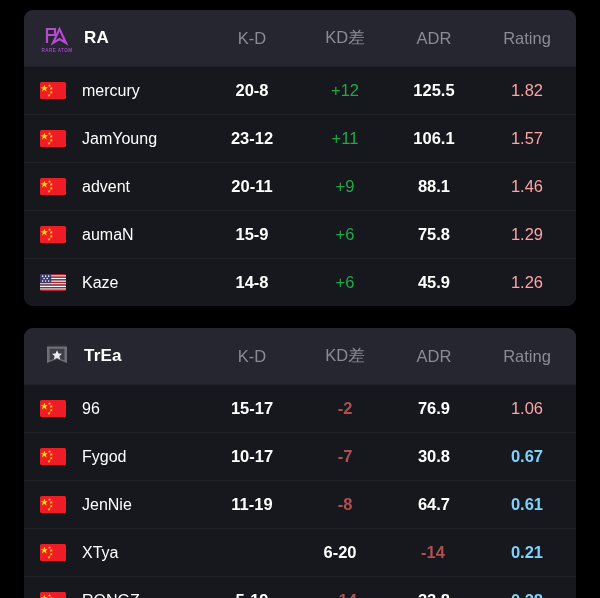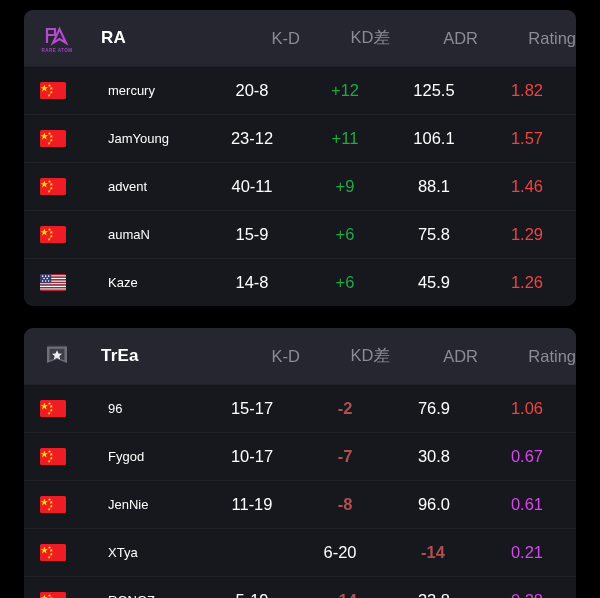--- a/index.html
+++ b/index.html
@@ -49,28 +49,27 @@
   }
   .team-logo svg { display:block; }
 
   .team-name {
     color: #ffffff;
     font-size: 17px;
     font-weight: bold;
     letter-spacing: .2px;
     flex: 1 1 auto;
     white-space: nowrap;
-    margin-left: 17px;
   }
 
   .col-head {
     color: #8b8b97;
     font-size: 16.5px;
     font-weight: normal;
-    text-align: right;
+    text-align: center;
     white-space: nowrap;
   }
 
   
   .player-row {
     display: flex;
     align-items: center;
     height: 48px;
     background: #17171e;
     border-top: 1px solid #202028;
@@ -85,46 +84,45 @@
     margin-right: 16px;
     border-radius: 1.5px;
     overflow: hidden;
     position: relative;
     display: block;
   }
   .flag svg { display:block; width:100%; height:100%; }
 
   .player-name {
     color: #ffffff;
-    font-size: 13px;
+    font-size: 16px;
     flex: 1 1 auto;
     white-space: nowrap;
     overflow: hidden;
     text-overflow: ellipsis;
-    margin-left: 26px;
   }
 
   .cell {
     font-size: 16.5px;
     text-align: center;
     white-space: nowrap;
-    font-weight: normal;
+    font-weight: bold;
   }
 
   
   .c-kd     { width: 96px;  flex: 0 0 96px; }
   .c-kddiff { width: 90px;  flex: 0 0 90px; }
   .c-adr    { width: 88px;  flex: 0 0 88px; }
   .c-rating { width: 98px;  flex: 0 0 98px; }
 
   .val-white { color: #ffffff; }
   .pos { color: #1eab45; font-weight: normal; }
   .neg { color: #b0504f; font-weight: bold; }
-  .rating-pos { color: #ef4444; font-weight: normal; }
-  .rating-neg { color: #d946ef; font-weight: normal; }
+  .rating-pos { color: #fca5a5; font-weight: normal; }
+  .rating-neg { color: #7dd3fc; font-weight: bold; }
 </style>
 </head>
 <body>
 
 <div class="scoreboard" id="root">
     <div class="team-card">
       <div class="team-header">
         <div class="team-logo">
           <svg width="34" height="34" viewBox="0 0 34 34">
             <g fill="none" stroke="#b44ad0" stroke-width="2.2" stroke-linejoin="miter">
@@ -179,21 +177,21 @@
           <svg viewBox="0 0 30 20" preserveAspectRatio="none">
             <rect width="30" height="20" fill="#ee1c25"></rect>
             <polygon fill="#ffde00" points="5,3 6.1,6.1 9.3,6.1 6.7,8 7.7,11.1 5,9.2 2.3,11.1 3.3,8 0.7,6.1 3.9,6.1"></polygon>
             <polygon fill="#ffde00" points="11,2 11.5,3.4 13,3.4 11.8,4.3 12.2,5.7 11,4.9 9.8,5.7 10.2,4.3 9,3.4 10.5,3.4"></polygon>
             <polygon fill="#ffde00" points="13,5.5 13.5,6.9 15,6.9 13.8,7.8 14.2,9.2 13,8.4 11.8,9.2 12.2,7.8 11,6.9 12.5,6.9"></polygon>
             <polygon fill="#ffde00" points="13,10 13.5,11.4 15,11.4 13.8,12.3 14.2,13.7 13,12.9 11.8,13.7 12.2,12.3 11,11.4 12.5,11.4"></polygon>
             <polygon fill="#ffde00" points="10.5,13.5 11,14.9 12.5,14.9 11.3,15.8 11.7,17.2 10.5,16.4 9.3,17.2 9.7,15.8 8.5,14.9 10,14.9"></polygon>
           </svg>
         </span>
         <div class="player-name">advent</div>
-        <div class="cell c-kd val-white">40-11</div>
+        <div class="cell c-kd val-white">20-11</div>
         <div class="cell c-kddiff pos">+9</div>
         <div class="cell c-adr val-white">88.1</div>
         <div class="cell c-rating rating-pos">1.46</div>
       </div>
       <div class="player-row">
         <span class="flag">
           <svg viewBox="0 0 30 20" preserveAspectRatio="none">
             <rect width="30" height="20" fill="#ee1c25"></rect>
             <polygon fill="#ffde00" points="5,3 6.1,6.1 9.3,6.1 6.7,8 7.7,11.1 5,9.2 2.3,11.1 3.3,8 0.7,6.1 3.9,6.1"></polygon>
             <polygon fill="#ffde00" points="11,2 11.5,3.4 13,3.4 11.8,4.3 12.2,5.7 11,4.9 9.8,5.7 10.2,4.3 9,3.4 10.5,3.4"></polygon>
@@ -299,21 +297,21 @@
             <polygon fill="#ffde00" points="5,3 6.1,6.1 9.3,6.1 6.7,8 7.7,11.1 5,9.2 2.3,11.1 3.3,8 0.7,6.1 3.9,6.1"></polygon>
             <polygon fill="#ffde00" points="11,2 11.5,3.4 13,3.4 11.8,4.3 12.2,5.7 11,4.9 9.8,5.7 10.2,4.3 9,3.4 10.5,3.4"></polygon>
             <polygon fill="#ffde00" points="13,5.5 13.5,6.9 15,6.9 13.8,7.8 14.2,9.2 13,8.4 11.8,9.2 12.2,7.8 11,6.9 12.5,6.9"></polygon>
             <polygon fill="#ffde00" points="13,10 13.5,11.4 15,11.4 13.8,12.3 14.2,13.7 13,12.9 11.8,13.7 12.2,12.3 11,11.4 12.5,11.4"></polygon>
             <polygon fill="#ffde00" points="10.5,13.5 11,14.9 12.5,14.9 11.3,15.8 11.7,17.2 10.5,16.4 9.3,17.2 9.7,15.8 8.5,14.9 10,14.9"></polygon>
           </svg>
         </span>
         <div class="player-name">JenNie</div>
         <div class="cell c-kd val-white">11-19</div>
         <div class="cell c-kddiff neg">-8</div>
-        <div class="cell c-adr val-white">96.0</div>
+        <div class="cell c-adr val-white">64.7</div>
         <div class="cell c-rating rating-neg">0.61</div>
       </div>
       <div class="player-row">
         <span class="flag">
           <svg viewBox="0 0 30 20" preserveAspectRatio="none">
             <rect width="30" height="20" fill="#ee1c25"></rect>
             <polygon fill="#ffde00" points="5,3 6.1,6.1 9.3,6.1 6.7,8 7.7,11.1 5,9.2 2.3,11.1 3.3,8 0.7,6.1 3.9,6.1"></polygon>
             <polygon fill="#ffde00" points="11,2 11.5,3.4 13,3.4 11.8,4.3 12.2,5.7 11,4.9 9.8,5.7 10.2,4.3 9,3.4 10.5,3.4"></polygon>
             <polygon fill="#ffde00" points="13,5.5 13.5,6.9 15,6.9 13.8,7.8 14.2,9.2 13,8.4 11.8,9.2 12.2,7.8 11,6.9 12.5,6.9"></polygon>
             <polygon fill="#ffde00" points="13,10 13.5,11.4 15,11.4 13.8,12.3 14.2,13.7 13,12.9 11.8,13.7 12.2,12.3 11,11.4 12.5,11.4"></polygon>

